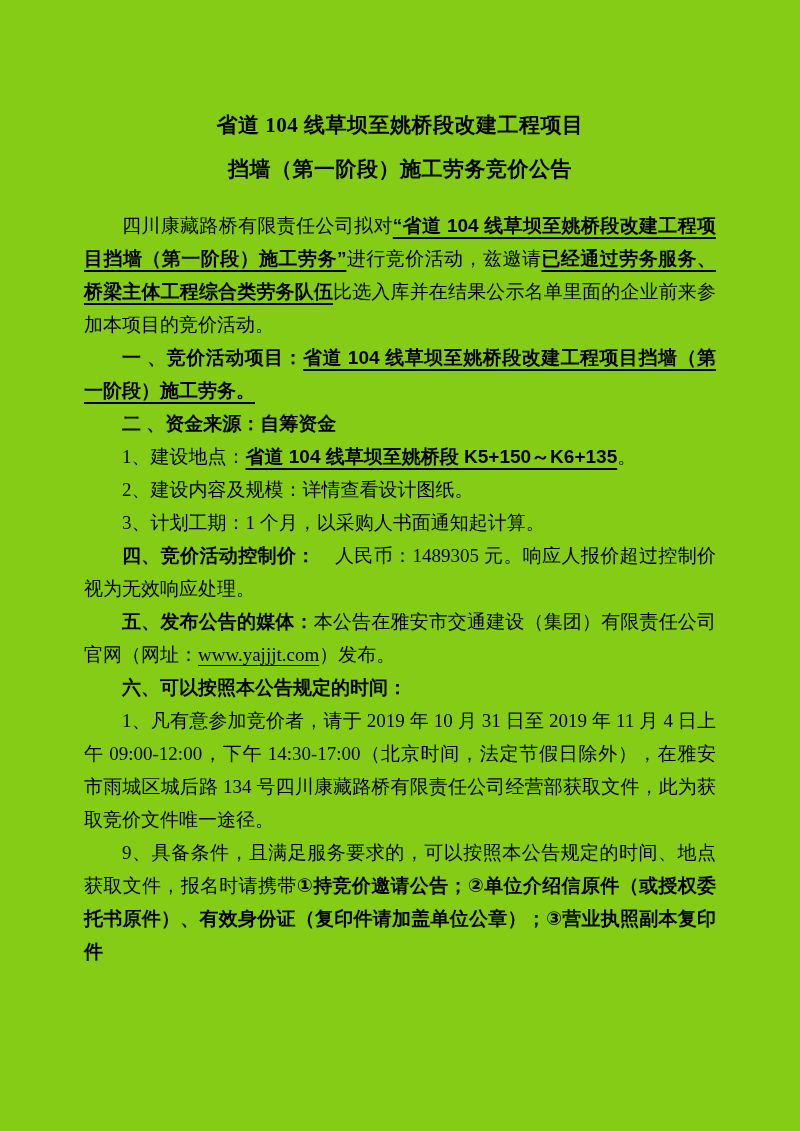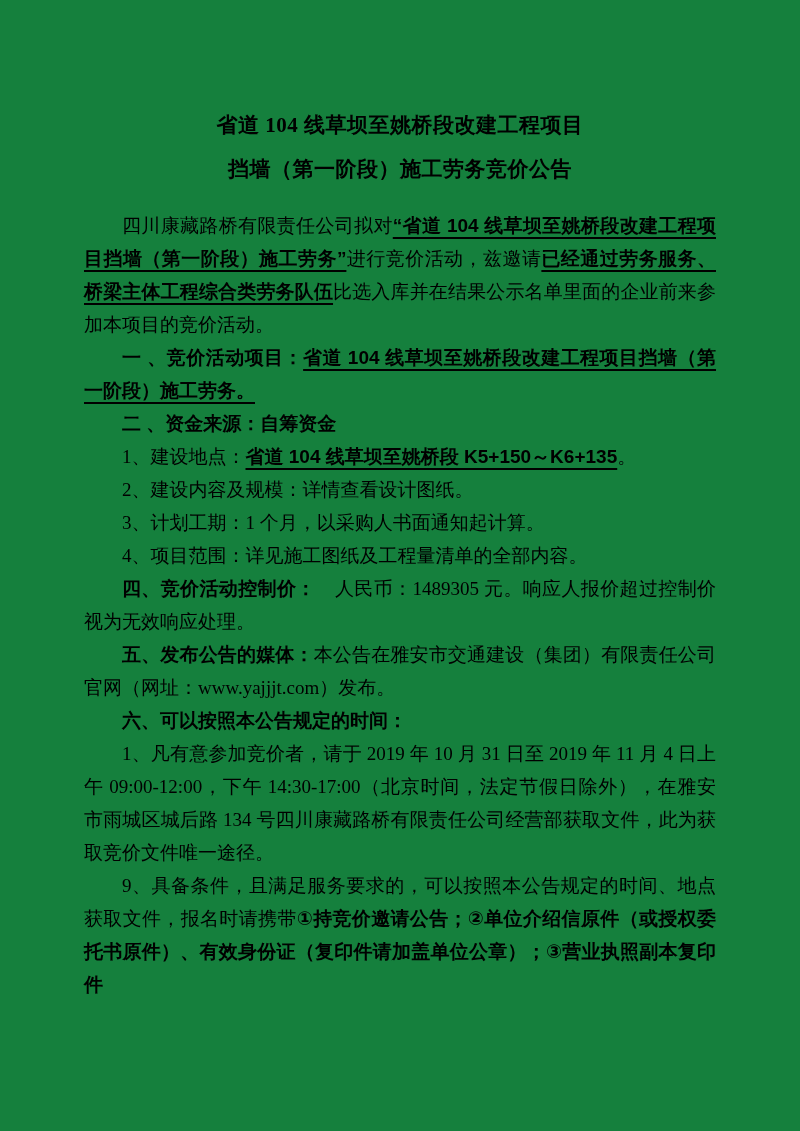--- a/index.html
+++ b/index.html
@@ -2,21 +2,21 @@
 <html><head>
 <meta charset="utf-8">
 <style>
   * { margin: 0; padding: 0; box-sizing: border-box; }
   html, body { background: #ffffff; }
   .page {
     position: relative;
     width: 800px;
     height: 1131px;
     margin: 0 auto;
-    background: #15803d;
+    background: #84cc16;
     padding: 103px 84px 0 84px;
     font-family: "Liberation Serif", "DejaVu Serif", serif;
     color: #000000;
     overflow: hidden;
   }
   .title-block { margin-bottom: 18px; }
   .doc-title {
     text-align: center;
     font-weight: 700;
     font-size: 21px;
@@ -45,39 +45,39 @@
   .run.bold-underline {
     font-family: "Liberation Sans", "DejaVu Sans", sans-serif;
     font-weight: 700;
     text-decoration: underline;
     text-underline-offset: 5px;
     text-decoration-thickness: 1.5px;
   }
   .run.underline {
     font-family: "Liberation Serif", "DejaVu Serif", serif;
     font-weight: 400;
+    text-decoration: underline;
     text-underline-offset: 4px;
     text-decoration-thickness: 1px;
   }
 </style>
 </head>
 <body>
 
 <div class="page">
   <div class="title-block">
     <div class="doc-title">省道 104 线草坝至姚桥段改建工程项目</div>
     <div class="doc-title">挡墙（第一阶段）施工劳务竞价公告</div>
   </div>
   <div class="doc-body">
       <p class="para"><span class="run normal">四川康藏路桥有限责任公司拟对</span><span class="run bold-underline">“省道 104 线草坝至姚桥段改建工程项目挡墙（第一阶段）施工劳务”</span><span class="run normal">进行竞价活动，兹邀请</span><span class="run bold-underline">已经通过劳务服务、桥梁主体工程综合类劳务队伍</span><span class="run normal">比选入库并在结果公示名单里面的企业前来参加本项目的竞价活动。</span></p>
       <p class="para"><span class="run bold">一 、竞价活动项目：</span><span class="run bold-underline">省道 104 线草坝至姚桥段改建工程项目挡墙（第一阶段）施工劳务。</span></p>
       <p class="para"><span class="run bold">二 、资金来源：自筹资金</span></p>
       <p class="para"><span class="run normal">1、建设地点：</span><span class="run bold-underline">省道 104 线草坝至姚桥段 K5+150～K6+135</span><span class="run normal">。</span></p>
       <p class="para"><span class="run normal">2、建设内容及规模：详情查看设计图纸。</span></p>
       <p class="para"><span class="run normal">3、计划工期：1 个月，以采购人书面通知起计算。</span></p>
-      <p class="para"><span class="run normal">4、项目范围：详见施工图纸及工程量清单的全部内容。</span></p>
       <p class="para"><span class="run bold">四、竞价活动控制价：</span><span class="run normal">　人民币：1489305 元。响应人报价超过控制价视为无效响应处理。</span></p>
       <p class="para"><span class="run bold">五、发布公告的媒体：</span><span class="run normal">本公告在雅安市交通建设（集团）有限责任公司官网（网址：</span><span class="run underline">www.yajjjt.com</span><span class="run normal">）发布。</span></p>
       <p class="para"><span class="run bold">六、可以按照本公告规定的时间：</span></p>
       <p class="para"><span class="run normal">1、凡有意参加竞价者，请于 2019 年 10 月 31 日至 2019 年 11 月 4 日上午 09:00-12:00，下午 14:30-17:00（北京时间，法定节假日除外），在雅安市雨城区城后路 134 号四川康藏路桥有限责任公司经营部获取文件，此为获取竞价文件唯一途径。</span></p>
       <p class="para"><span class="run normal">9、具备条件，且满足服务要求的，可以按照本公告规定的时间、地点获取文件，报名时请携带</span><span class="run bold">①持竞价邀请公告；②单位介绍信原件（或授权委托书原件）、有效身份证（复印件请加盖单位公章）；③营业执照副本复印件</span></p>
     </div>
 </div>
 
 </body></html>

